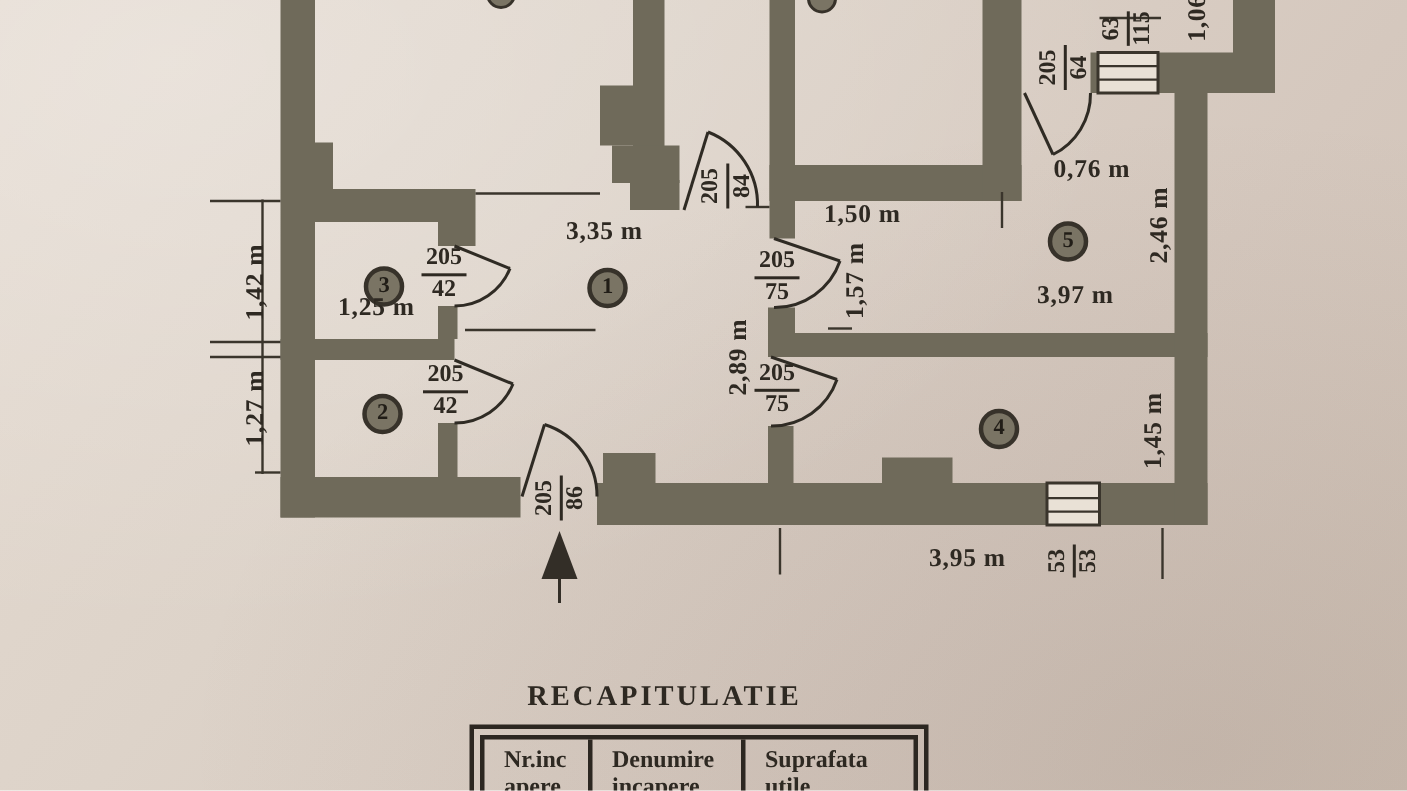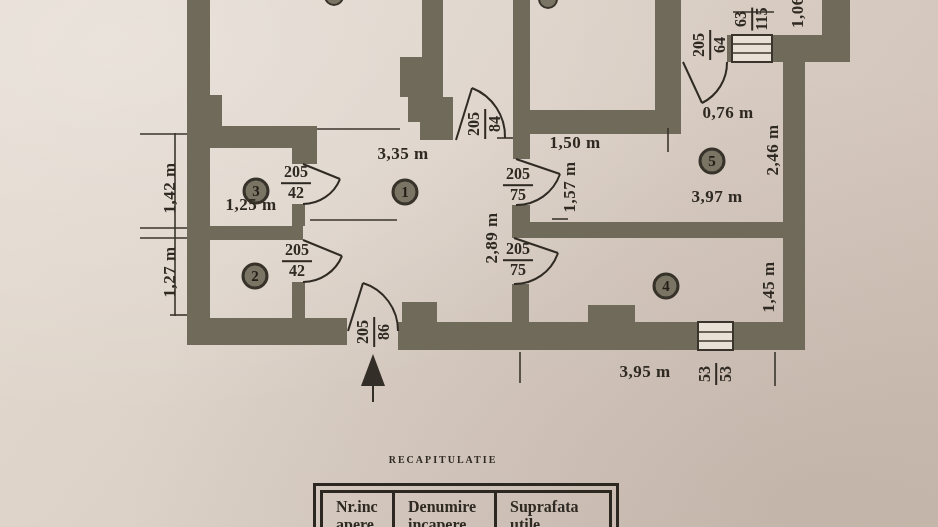--- a/index.html
+++ b/index.html
@@ -33,21 +33,21 @@
   .frac{
     position:absolute;text-align:center;font-size:16px;font-weight:600;
     line-height:1.05;transform:translate(-50%,-50%);white-space:nowrap;
   }
   .frac.rot{transform:translate(-50%,-50%) rotate(-90deg);}
   .frac .t{display:block;border-bottom:2px solid #2e2922;padding:0 3px 1px;}
   .frac .b{display:block;padding-top:1px;}
   
   .recap-title{
     position:absolute;left:443px;top:454px;transform:translateX(-50%);
-    font-size:10px;font-weight:700;letter-spacing:2px;white-space:nowrap;
+    font-size:19px;font-weight:700;letter-spacing:2px;white-space:nowrap;
   }
   .recap-table{
     position:absolute;left:313px;top:483px;width:292px;height:70px;
     border:3px solid #2c2721;padding:4px;box-sizing:content-box;
   }
   .recap-inner{
     border:3px solid #2c2721;height:100%;display:flex;
   }
   .recap-col{
     padding:5px 0 0 13px;font-size:16px;font-weight:600;line-height:1.1;

